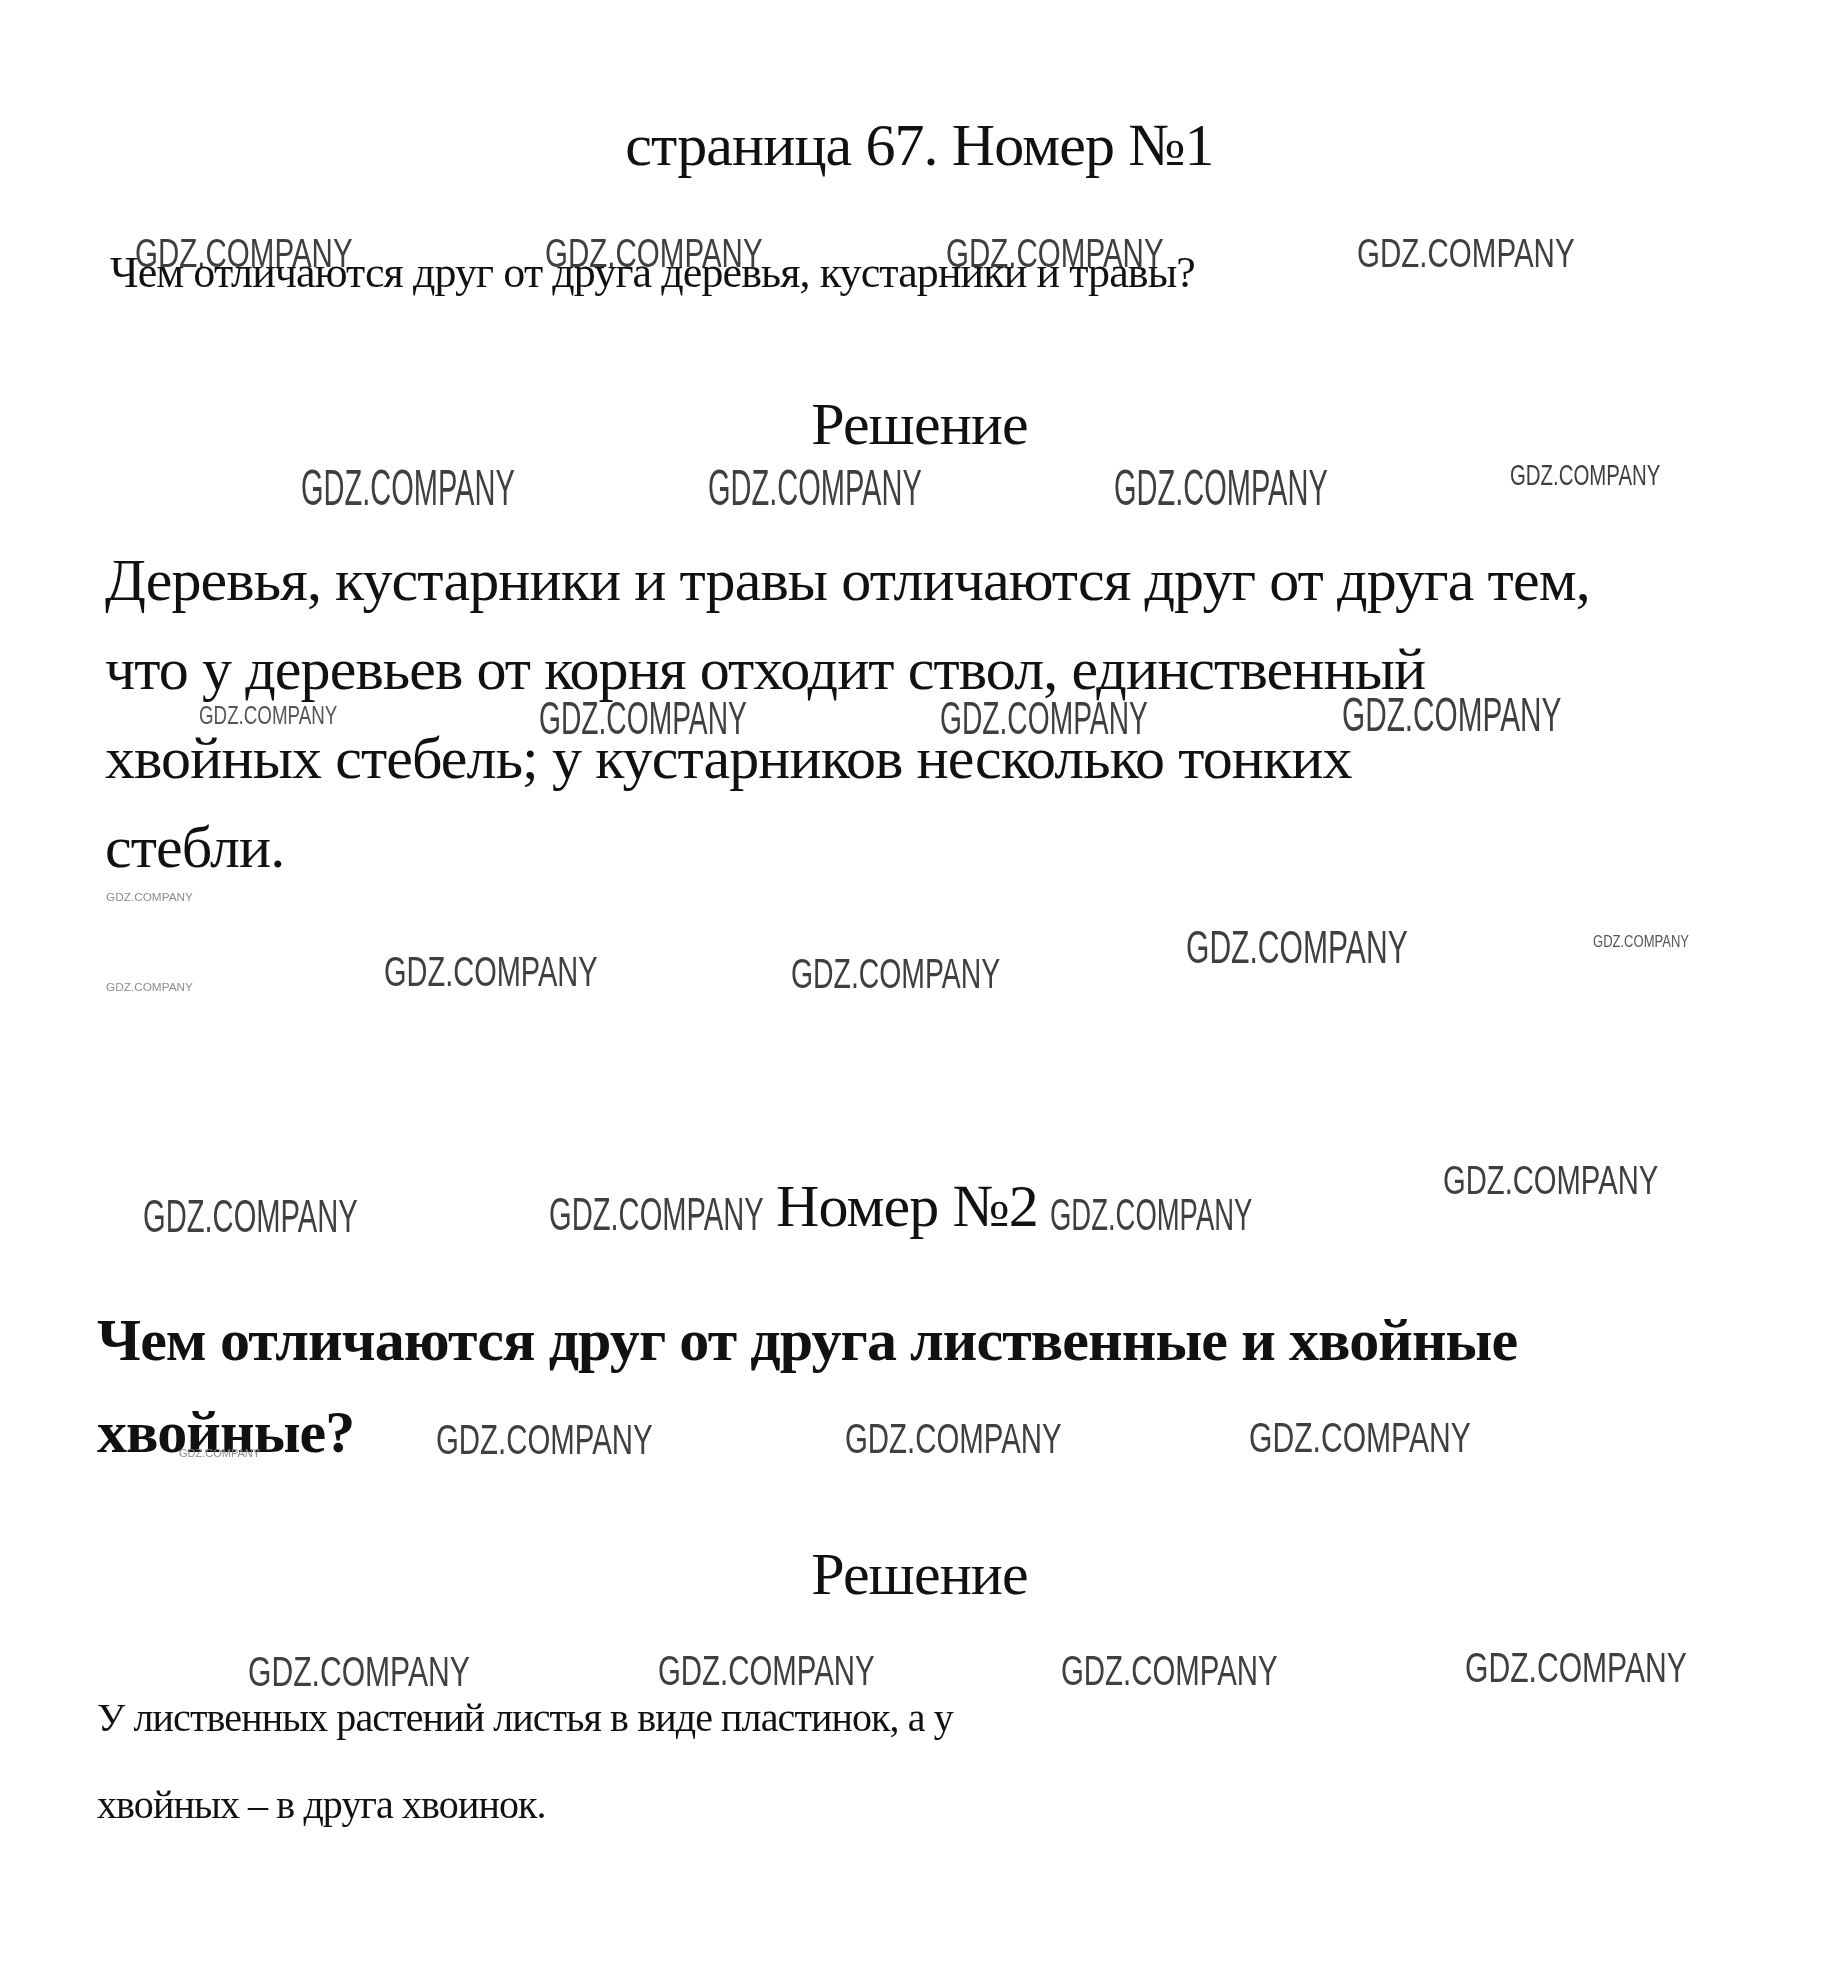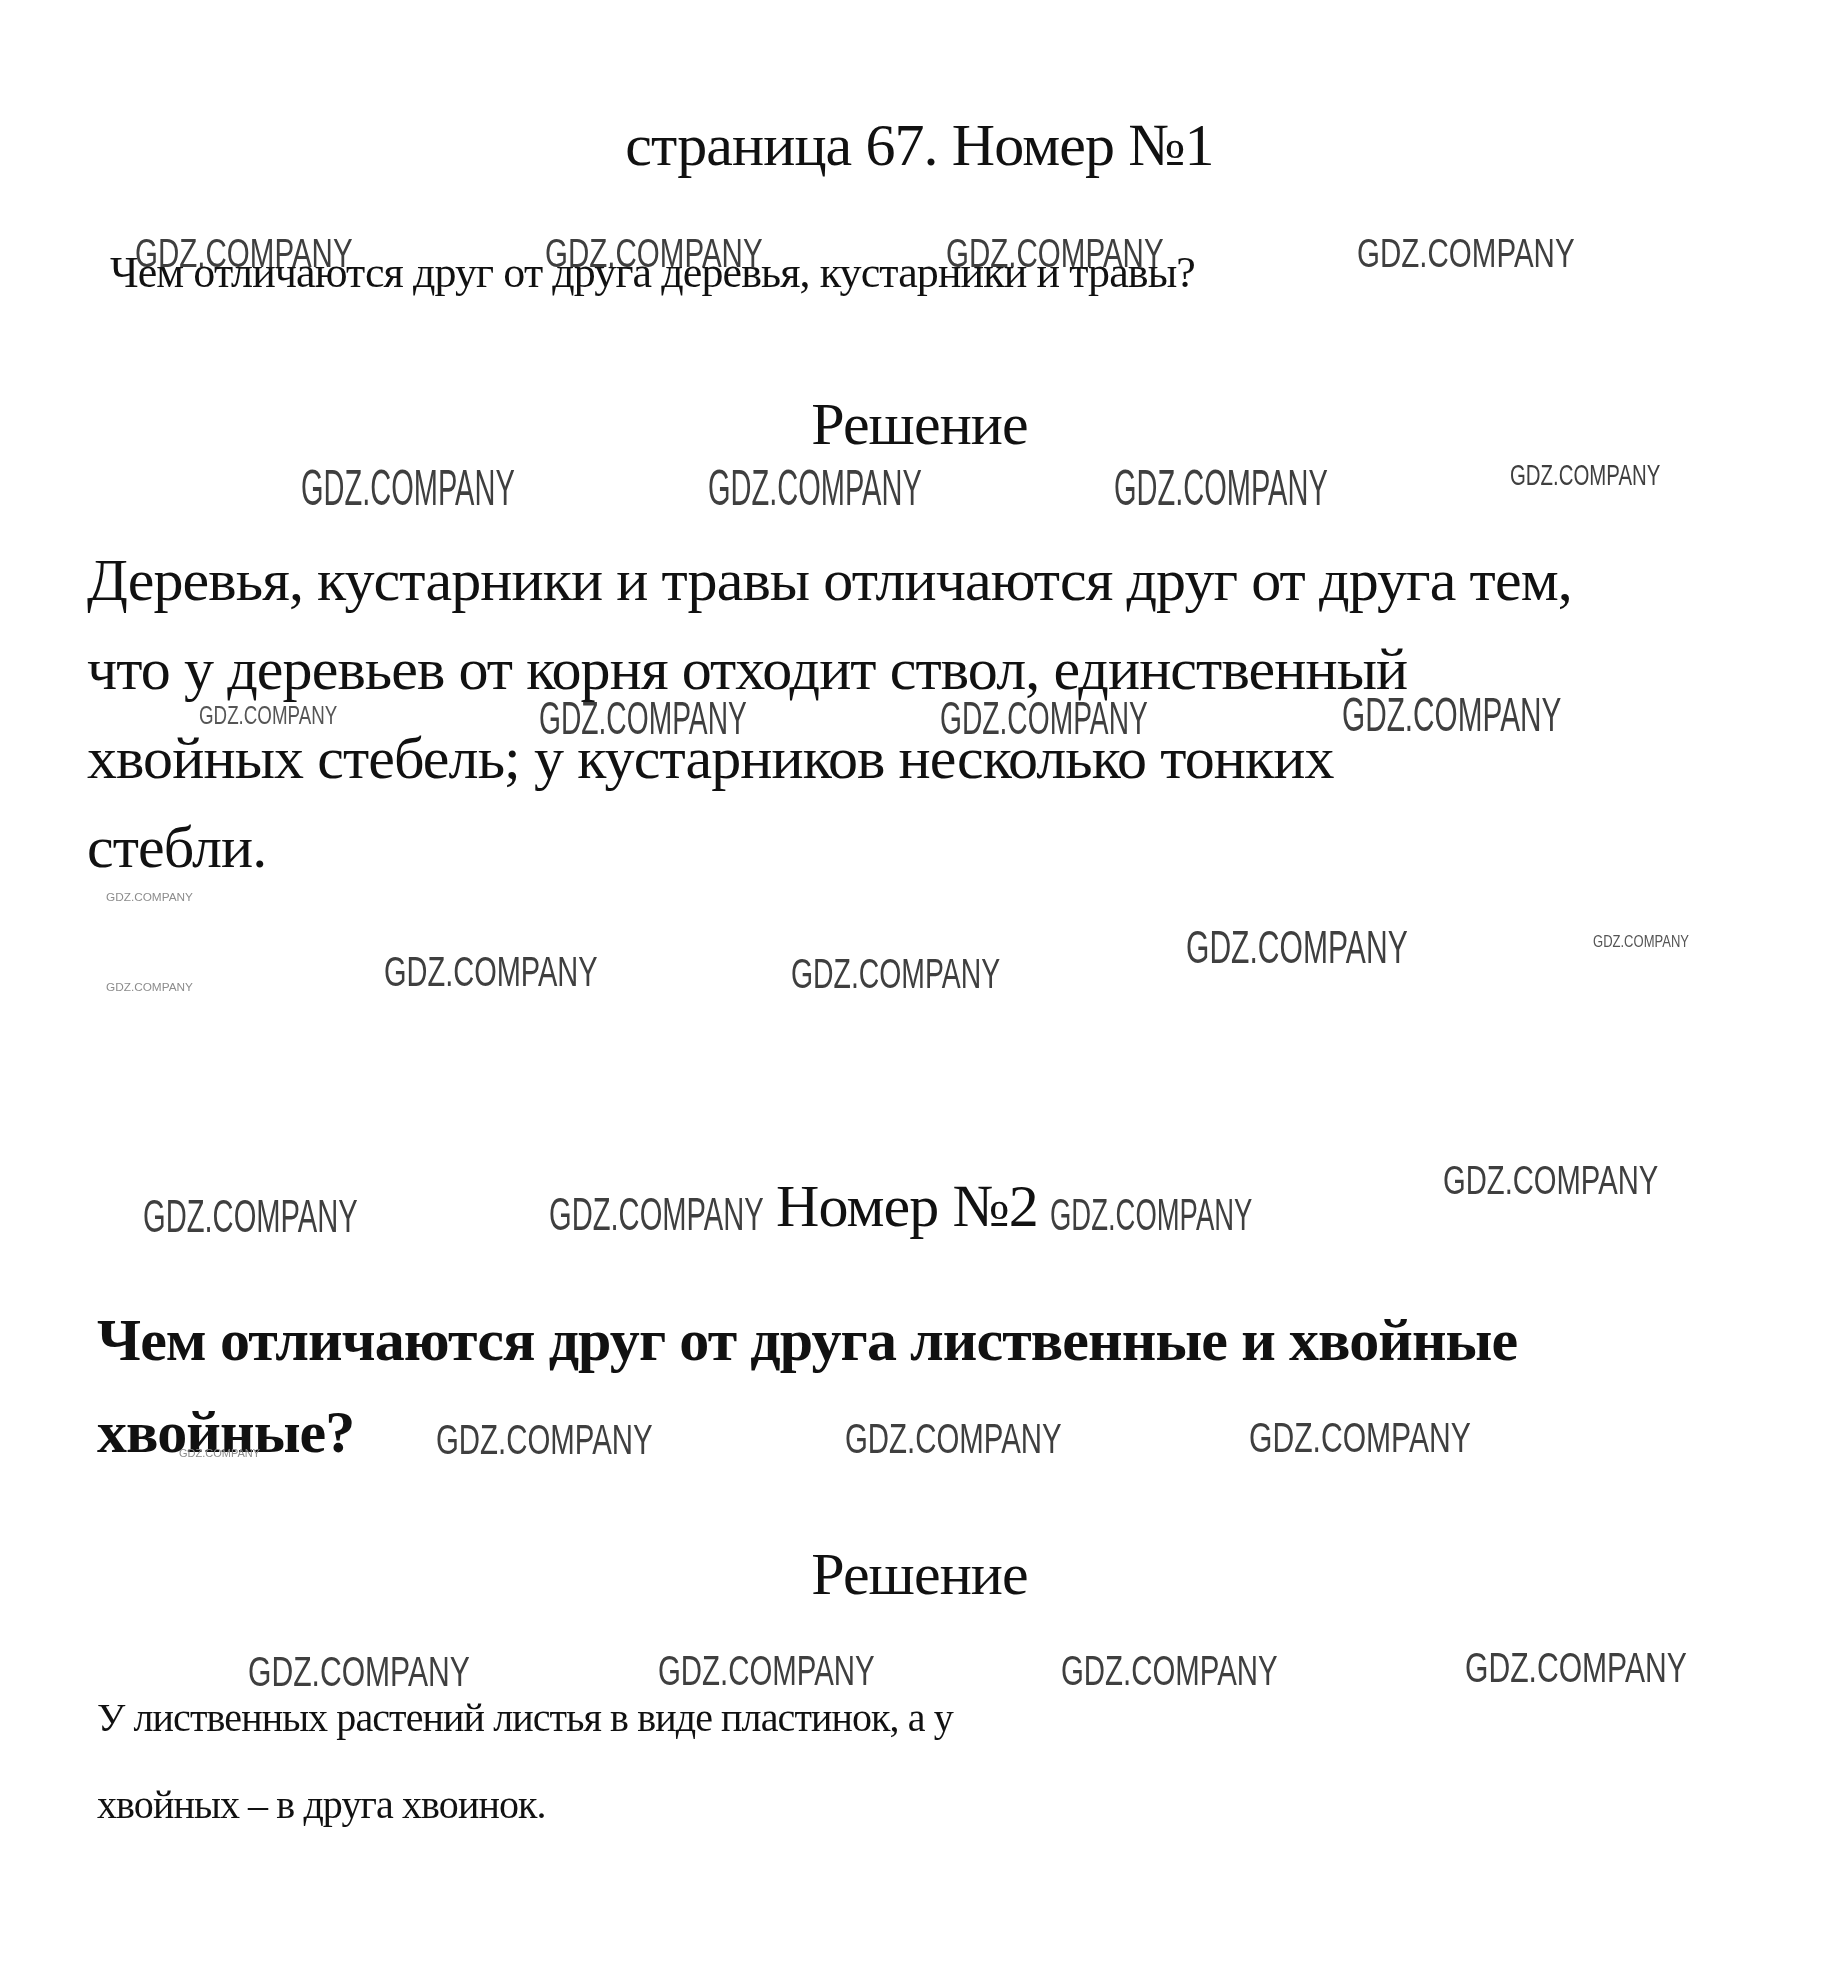--- a/index.html
+++ b/index.html
@@ -52,21 +52,21 @@
 
   <div class="t" style="left:110px;top:251px;font-size:44px;">Чем отличаются друг от друга деревья, кустарники и травы?</div>
 
   <div class="t center" style="top:394px;font-size:60px;">Решение</div>
 
   <div class="wm" style="left:301px;top:463px;font-size:50px;--sx:.58;">GDZ.COMPANY</div>
   <div class="wm" style="left:708px;top:463px;font-size:50px;--sx:.58;">GDZ.COMPANY</div>
   <div class="wm" style="left:1114px;top:463px;font-size:50px;--sx:.58;">GDZ.COMPANY</div>
   <div class="wm" style="left:1510px;top:460px;font-size:30px;--sx:.68;">GDZ.COMPANY</div>
 
-  <div class="t block" style="left:87px;top:536px;font-size:60px;line-height:89px;">
+  <div class="t block" style="left:105px;top:536px;font-size:60px;line-height:89px;">
     <div>Деревья, кустарники и травы отличаются друг от друга тем,</div>
     <div>что у деревьев от корня отходит ствол, единственный</div>
     <div>хвойных стебель; у кустарников несколько тонких</div>
     <div>стебли.</div>
   </div>
 
   <div class="wm wm-dim" style="left:199px;top:703px;font-size:25px;--sx:.75;">GDZ.COMPANY</div>
   <div class="wm" style="left:539px;top:694px;font-size:47px;--sx:.60;">GDZ.COMPANY</div>
   <div class="wm" style="left:940px;top:694px;font-size:47px;--sx:.60;">GDZ.COMPANY</div>
   <div class="wm" style="left:1342px;top:691px;font-size:48px;--sx:.62;">GDZ.COMPANY</div>

